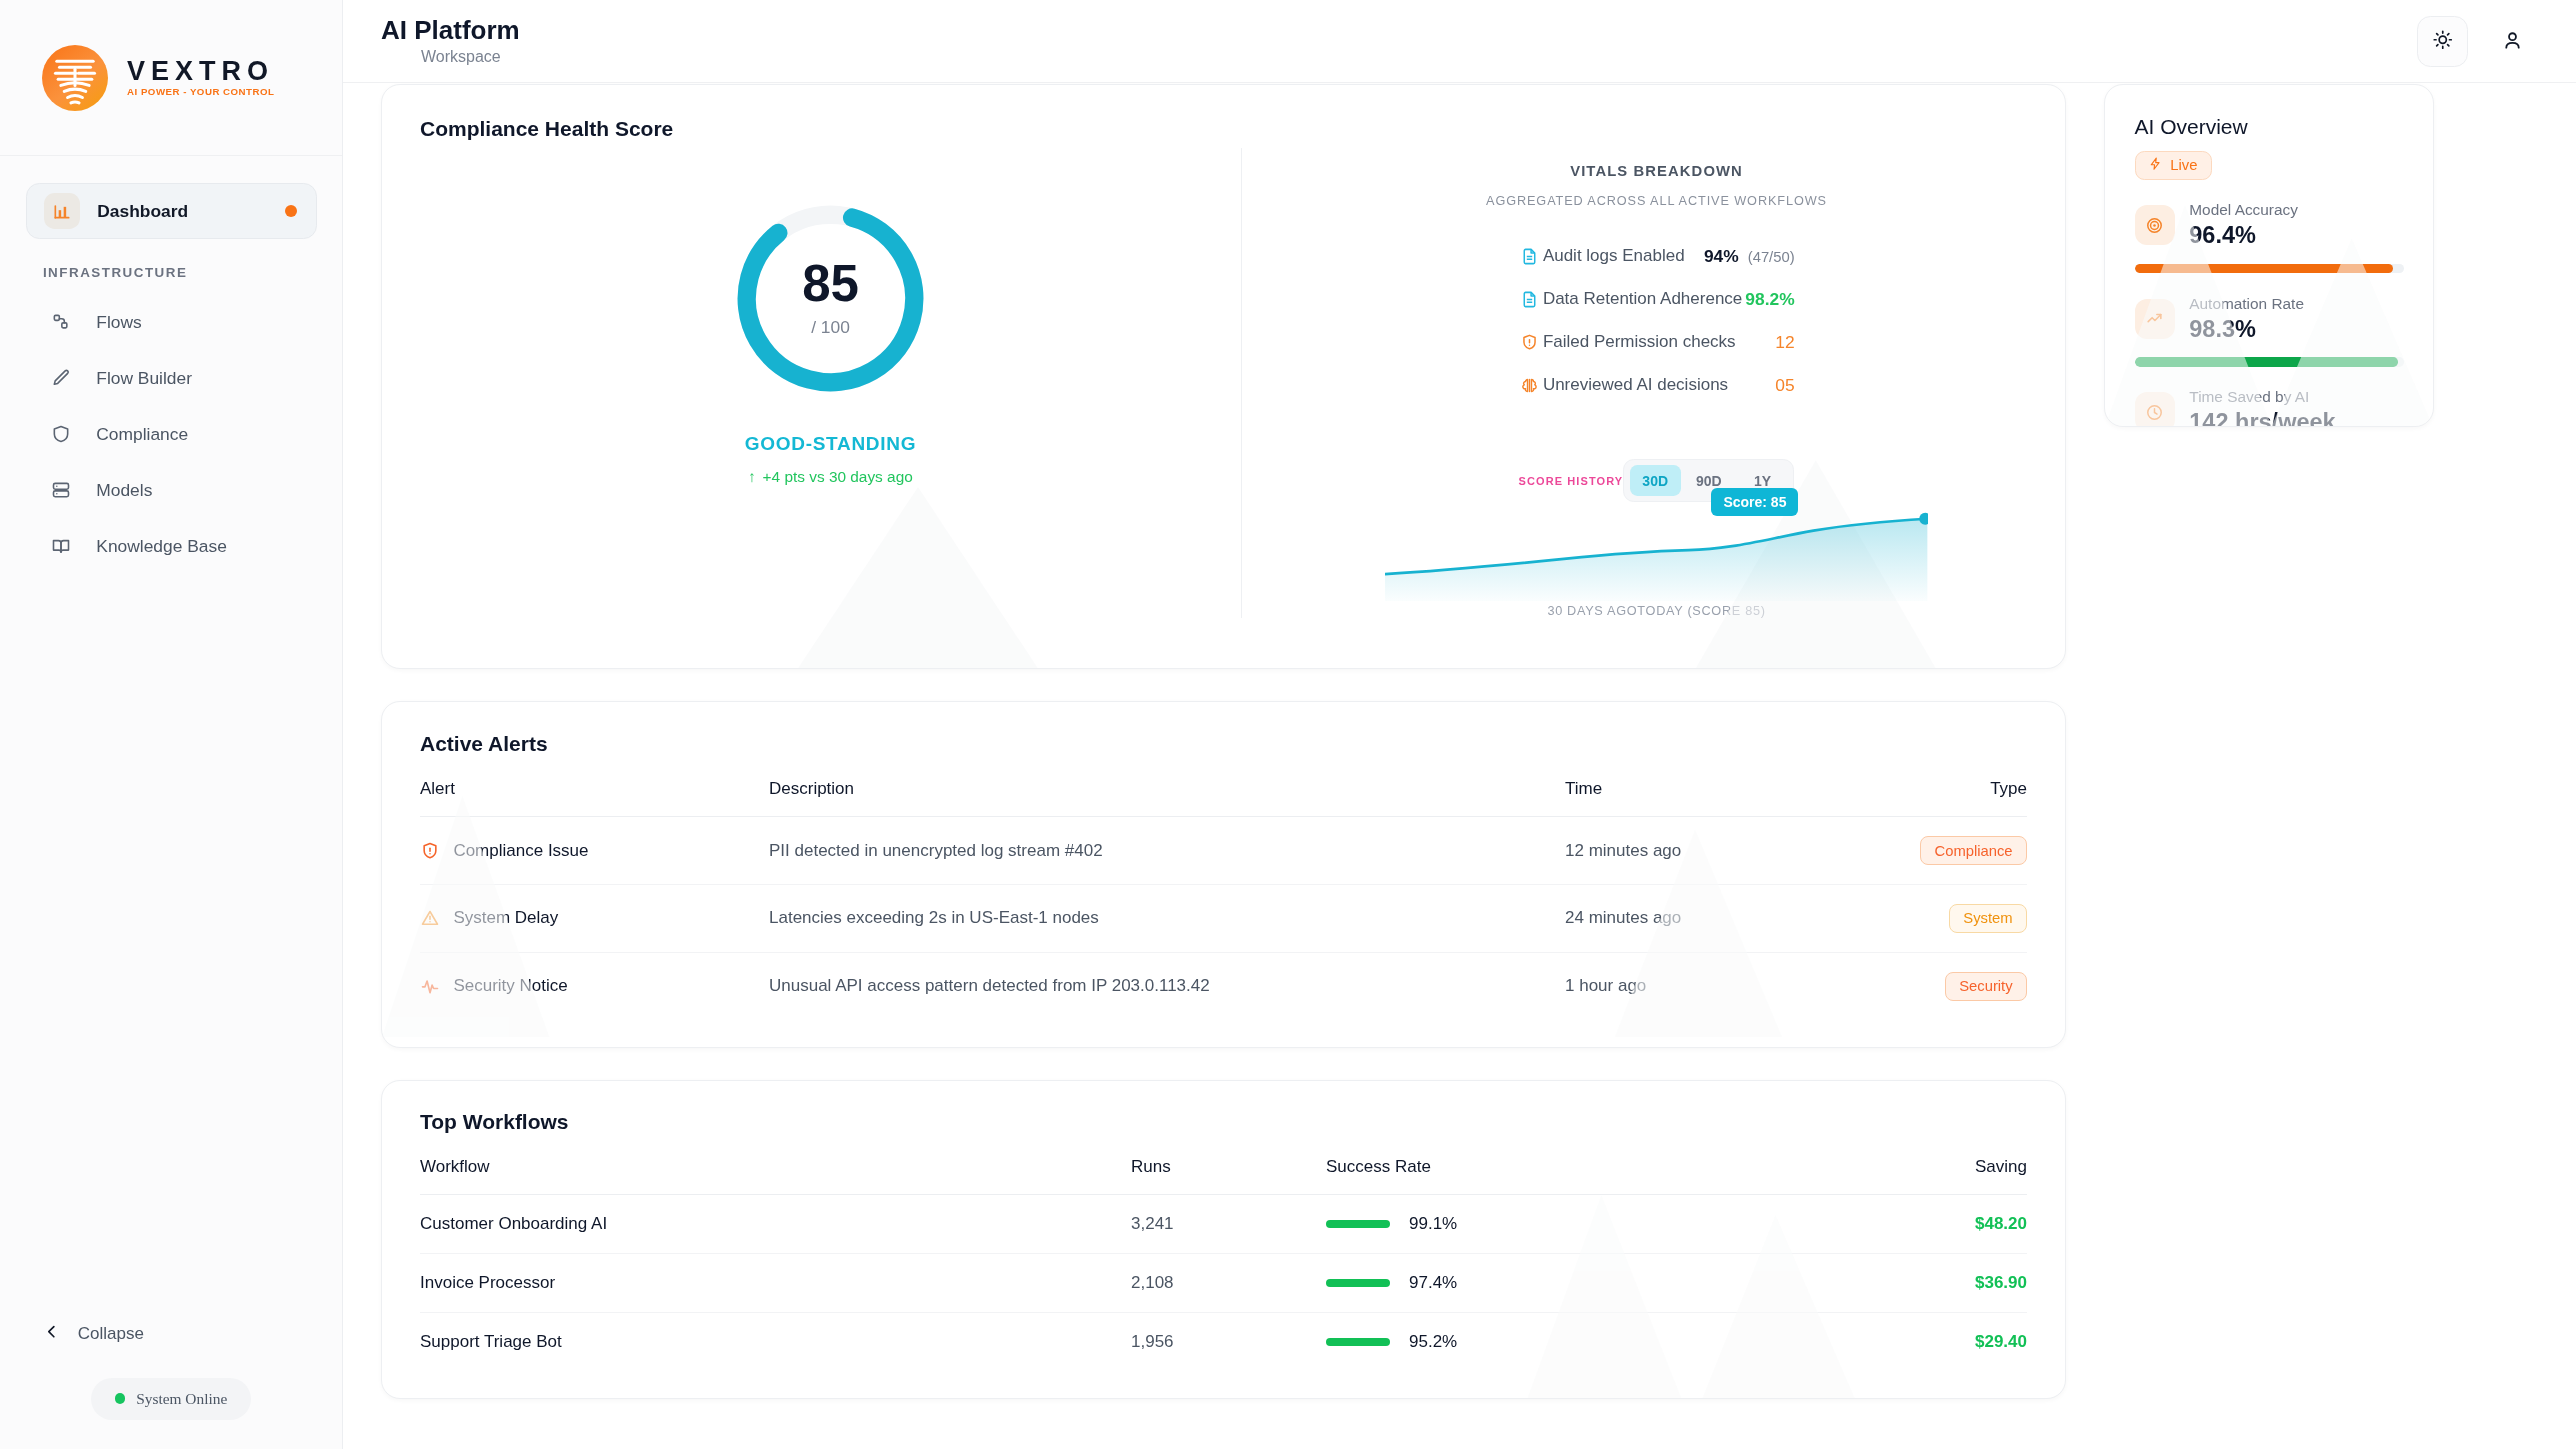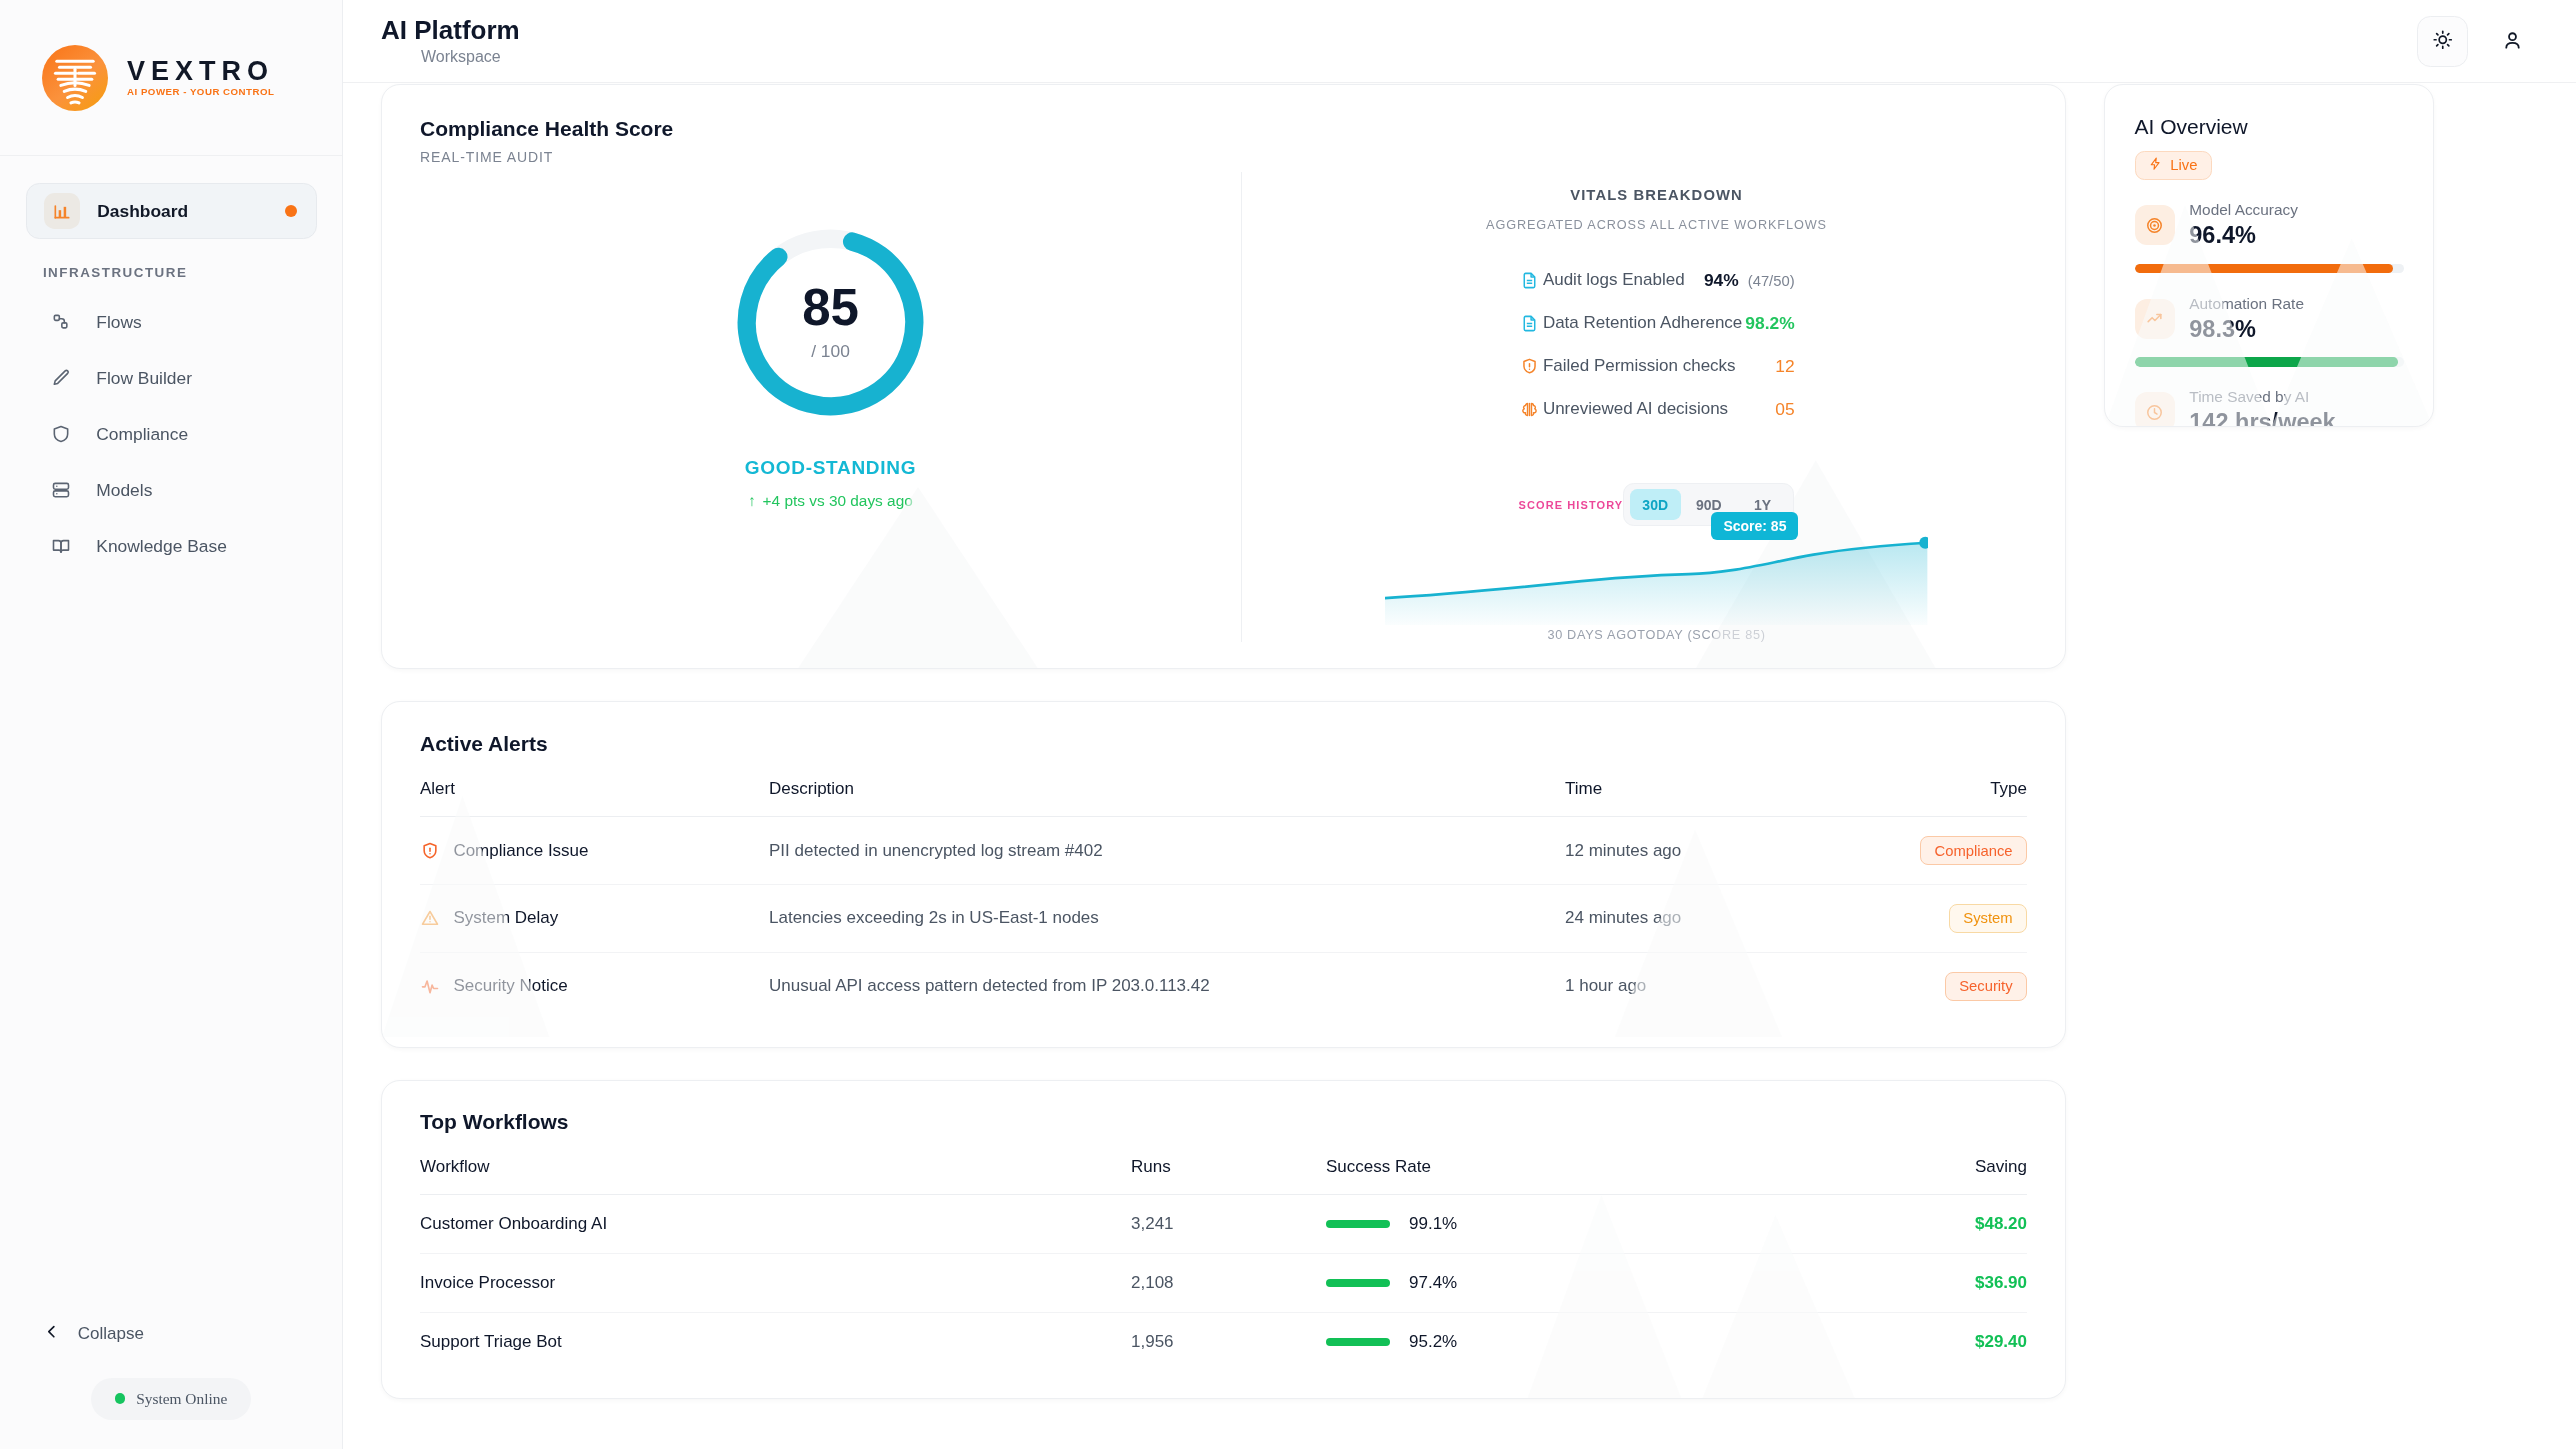--- a/index.html
+++ b/index.html
@@ -358,21 +358,20 @@
 
     <div class="scroll">
       <div class="row-top">
 
         <section class="card compliance">
           <svg class="watermark" viewBox="0 0 2512 872" preserveAspectRatio="none">
             <polygon points="620,872 800,600 980,872" fill="#f7f8f9"></polygon>
             <polygon points="1960,872 2140,560 2320,872" fill="#f7f8f9"></polygon>
           </svg>
           <div class="c-title">Compliance Health Score</div>
-          <div class="c-sub">REAL-TIME AUDIT</div>
 
           <div class="c-body">
 
             <div class="gauge-col">
               <div class="gauge">
                 <svg viewBox="0 0 120 120" width="201" height="201">
                   <circle cx="60" cy="60" r="50" fill="none" stroke="#f3f5f7" stroke-width="11"></circle>
                   <circle cx="60" cy="60" r="50" fill="none" stroke="#17b2d0" stroke-width="11" stroke-linecap="round" stroke-dasharray="267 314" transform="rotate(-75 60 60)"></circle>
                 </svg>
                 <div class="gauge-center">

